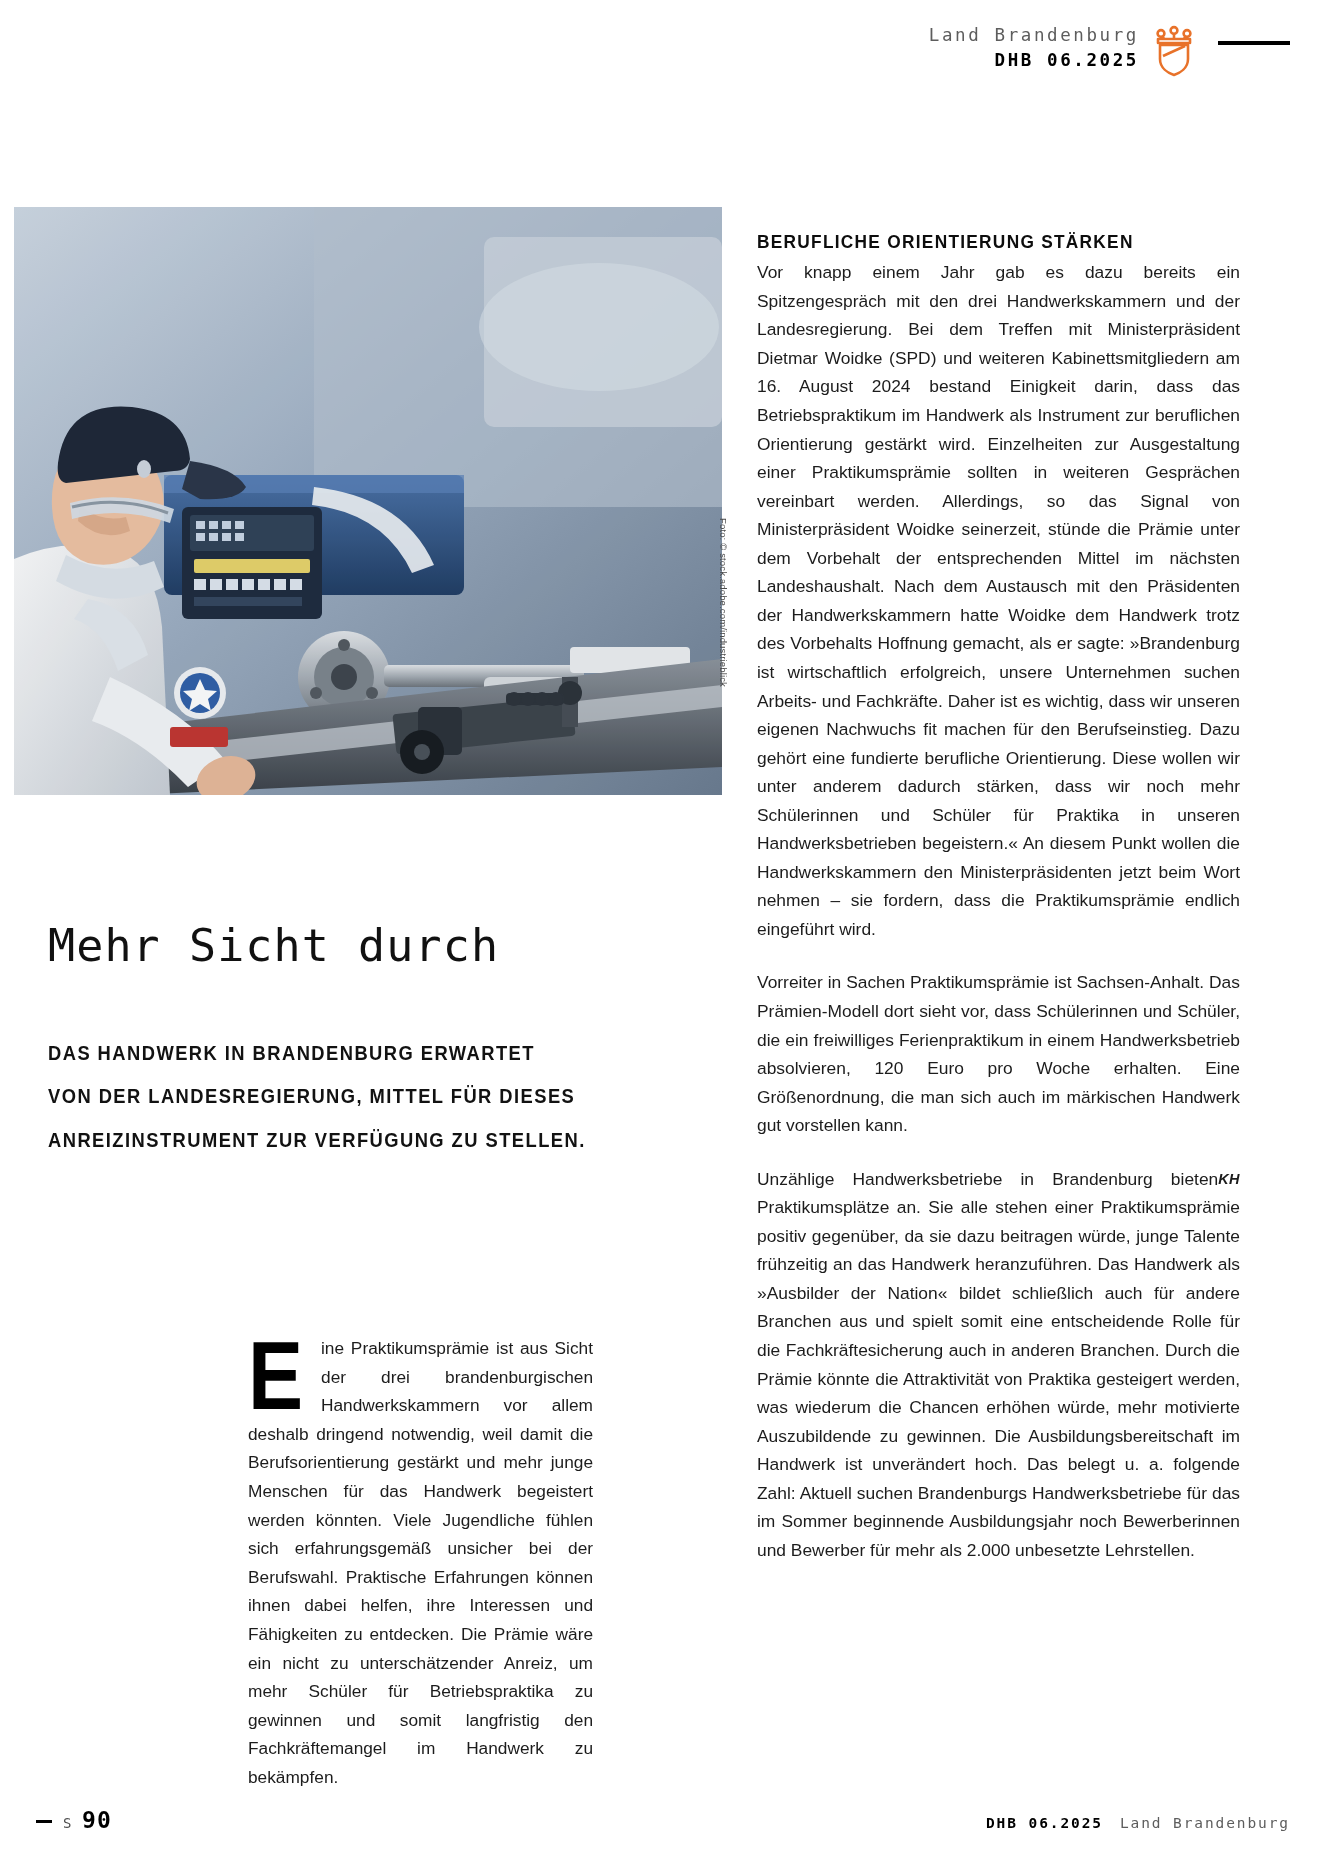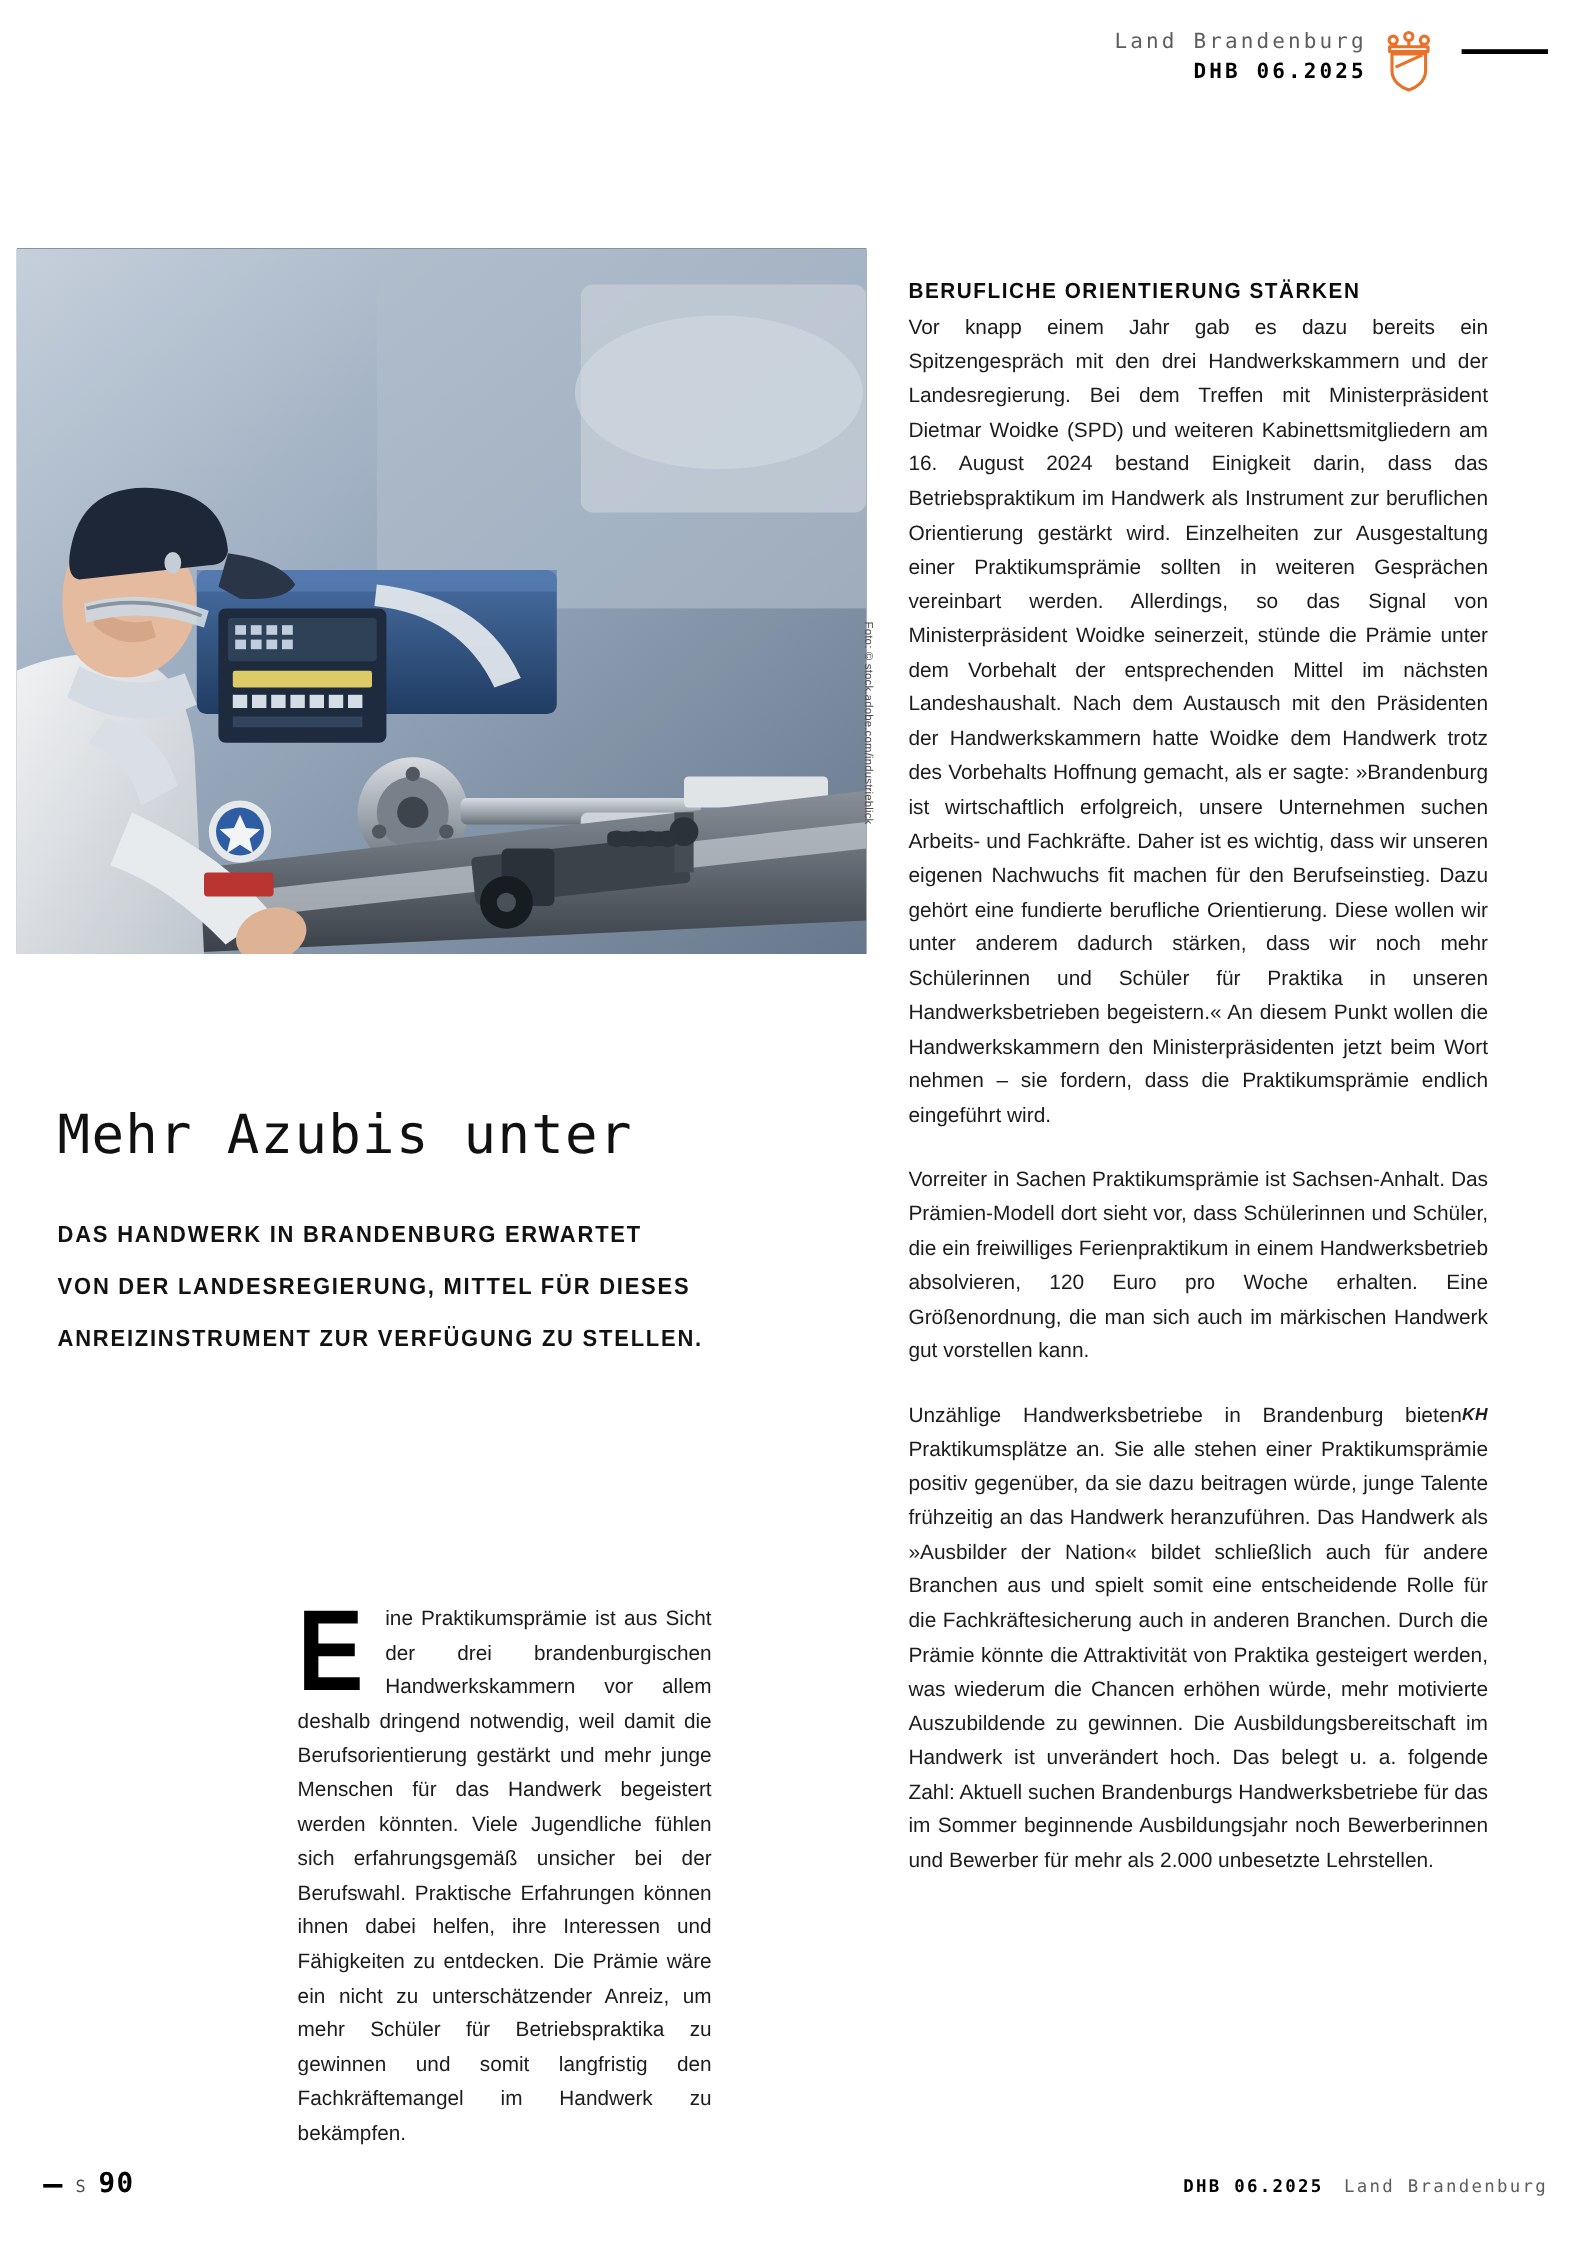--- a/index.html
+++ b/index.html
@@ -99,21 +99,21 @@
     letter-spacing: 1.1px;
     color: #111;
     font-weight: 400;
   }
   .headline .hl-line { display: block; white-space: nowrap; }
 
   
   .subhead {
     position: absolute;
     left: 48px;
-    top: 1008px;
+    top: 1032px;
     width: 640px;
   }
   .subhead .sh-line {
     display: block;
     font-family: "Liberation Sans Narrow", "Liberation Sans", sans-serif;
     font-size: 19.5px;
     font-weight: bold;
     letter-spacing: 1.55px;
     line-height: 2.22;
     color: #121212;
@@ -373,21 +373,21 @@
       <path d="M186 472 l5 11 l12 1 l-9 8 l3 12 l-11 -7 l-11 7 l3 -12 l-9 -8 l12 -1 z" fill="#fff"></path>
       <rect x="156" y="520" width="58" height="20" rx="3" fill="#c3352f"></rect>
     </g>
 
     <rect x="0" y="0" width="708" height="588" fill="#2b3c52" opacity="0.06"></rect>
   </svg>
 </div>
 <div class="photo-credit">Foto: © stock.adobe.com/industrieblick</div>
 
 <h1 class="headline">
-  <span class="hl-line">Mehr Azubis unter</span>
+  <span class="hl-line">Mehr Sicht durch</span>
 </h1>
 
 <div class="subhead">
   <span class="sh-line">DAS HANDWERK IN BRANDENBURG ERWARTET</span>
   <span class="sh-line">VON DER LANDESREGIERUNG, MITTEL FÜR DIESES</span>
   <span class="sh-line">ANREIZINSTRUMENT ZUR VERFÜGUNG ZU STELLEN.</span>
 </div>
 
 <div class="col-left">
   <p><span class="dropcap">E</span><span>ine Praktikumsprämie ist aus Sicht der drei brandenburgischen Handwerkskammern vor allem deshalb dringend notwendig, weil damit die Berufsorientierung gestärkt und mehr junge Menschen für das Handwerk begeistert werden könnten. Viele Jugendliche fühlen sich erfahrungsgemäß unsicher bei der Berufswahl. Praktische Erfahrungen können ihnen dabei helfen, ihre Interessen und Fähigkeiten zu entdecken. Die Prämie wäre ein nicht zu unterschätzender Anreiz, um mehr Schüler für Betriebspraktika zu gewinnen und somit langfristig den Fachkräftemangel im Handwerk zu bekämpfen.</span></p>

